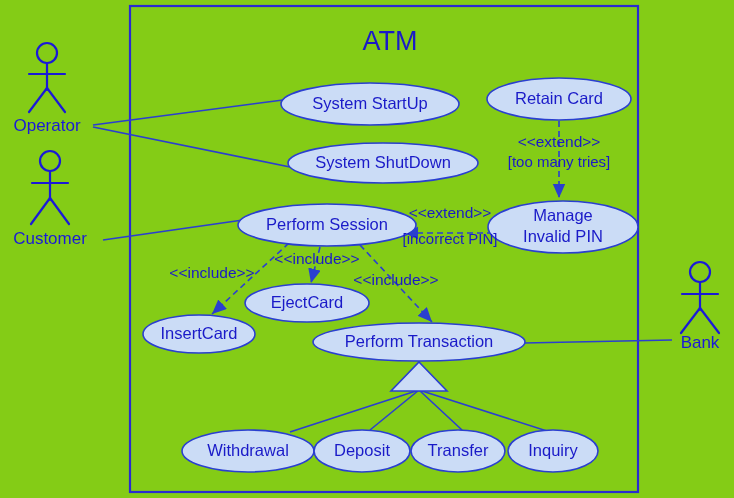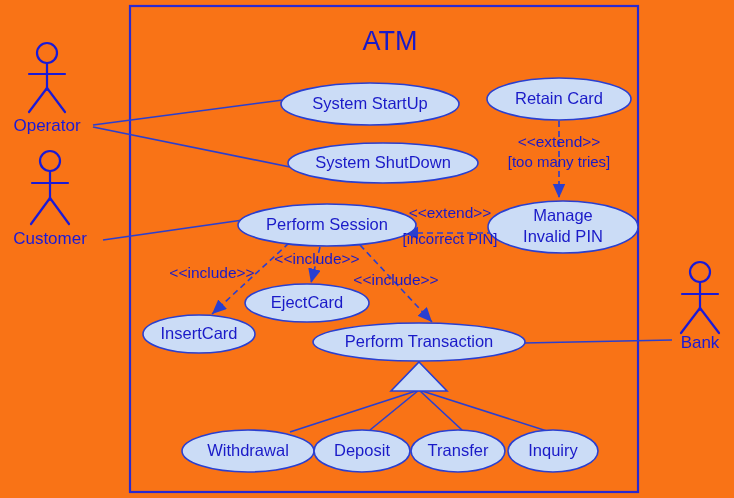--- a/index.html
+++ b/index.html
@@ -4,21 +4,21 @@
 <style>
   html, body {
     margin: 0;
     padding: 0;
     background: #ffffff;
   }
   #canvas {
     position: relative;
     width: 734px;
     height: 498px;
-    background: #f97316;
+    background: #84cc16;
     overflow: hidden;
     font-family: "Liberation Sans", sans-serif;
   }
   svg.layer {
     position: absolute;
     left: 0;
     top: 0;
     width: 734px;
     height: 498px;
   }

